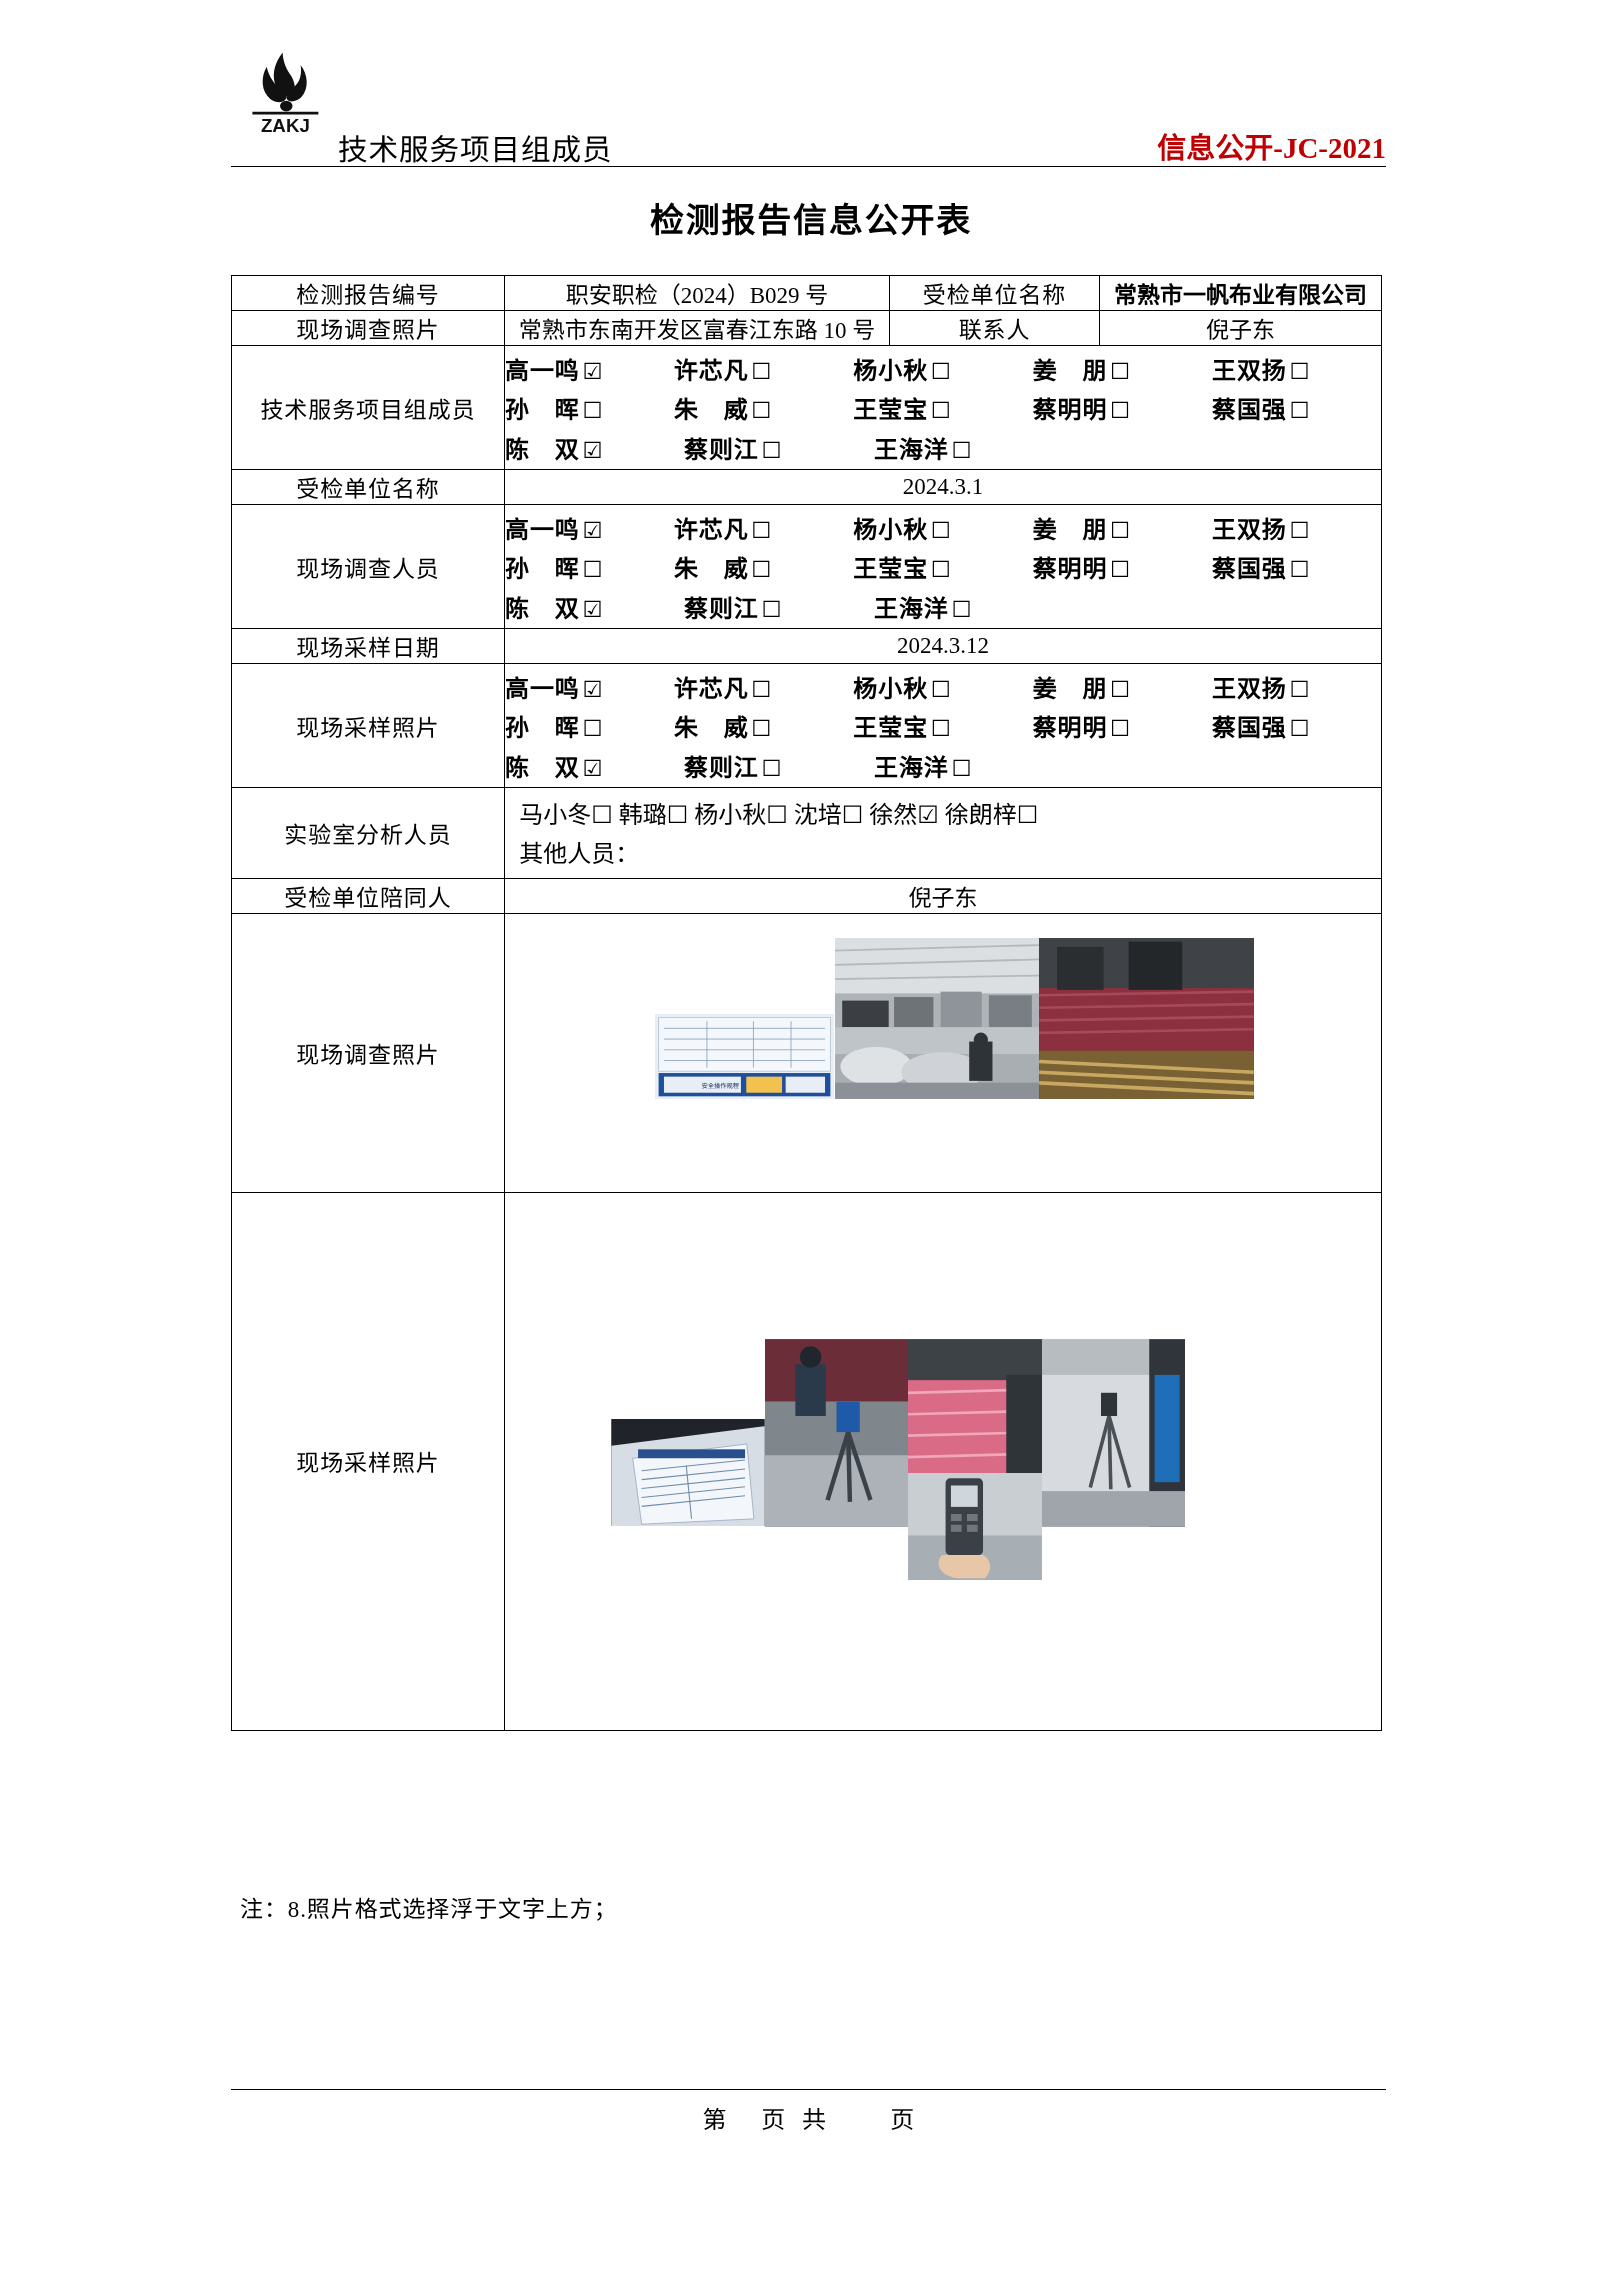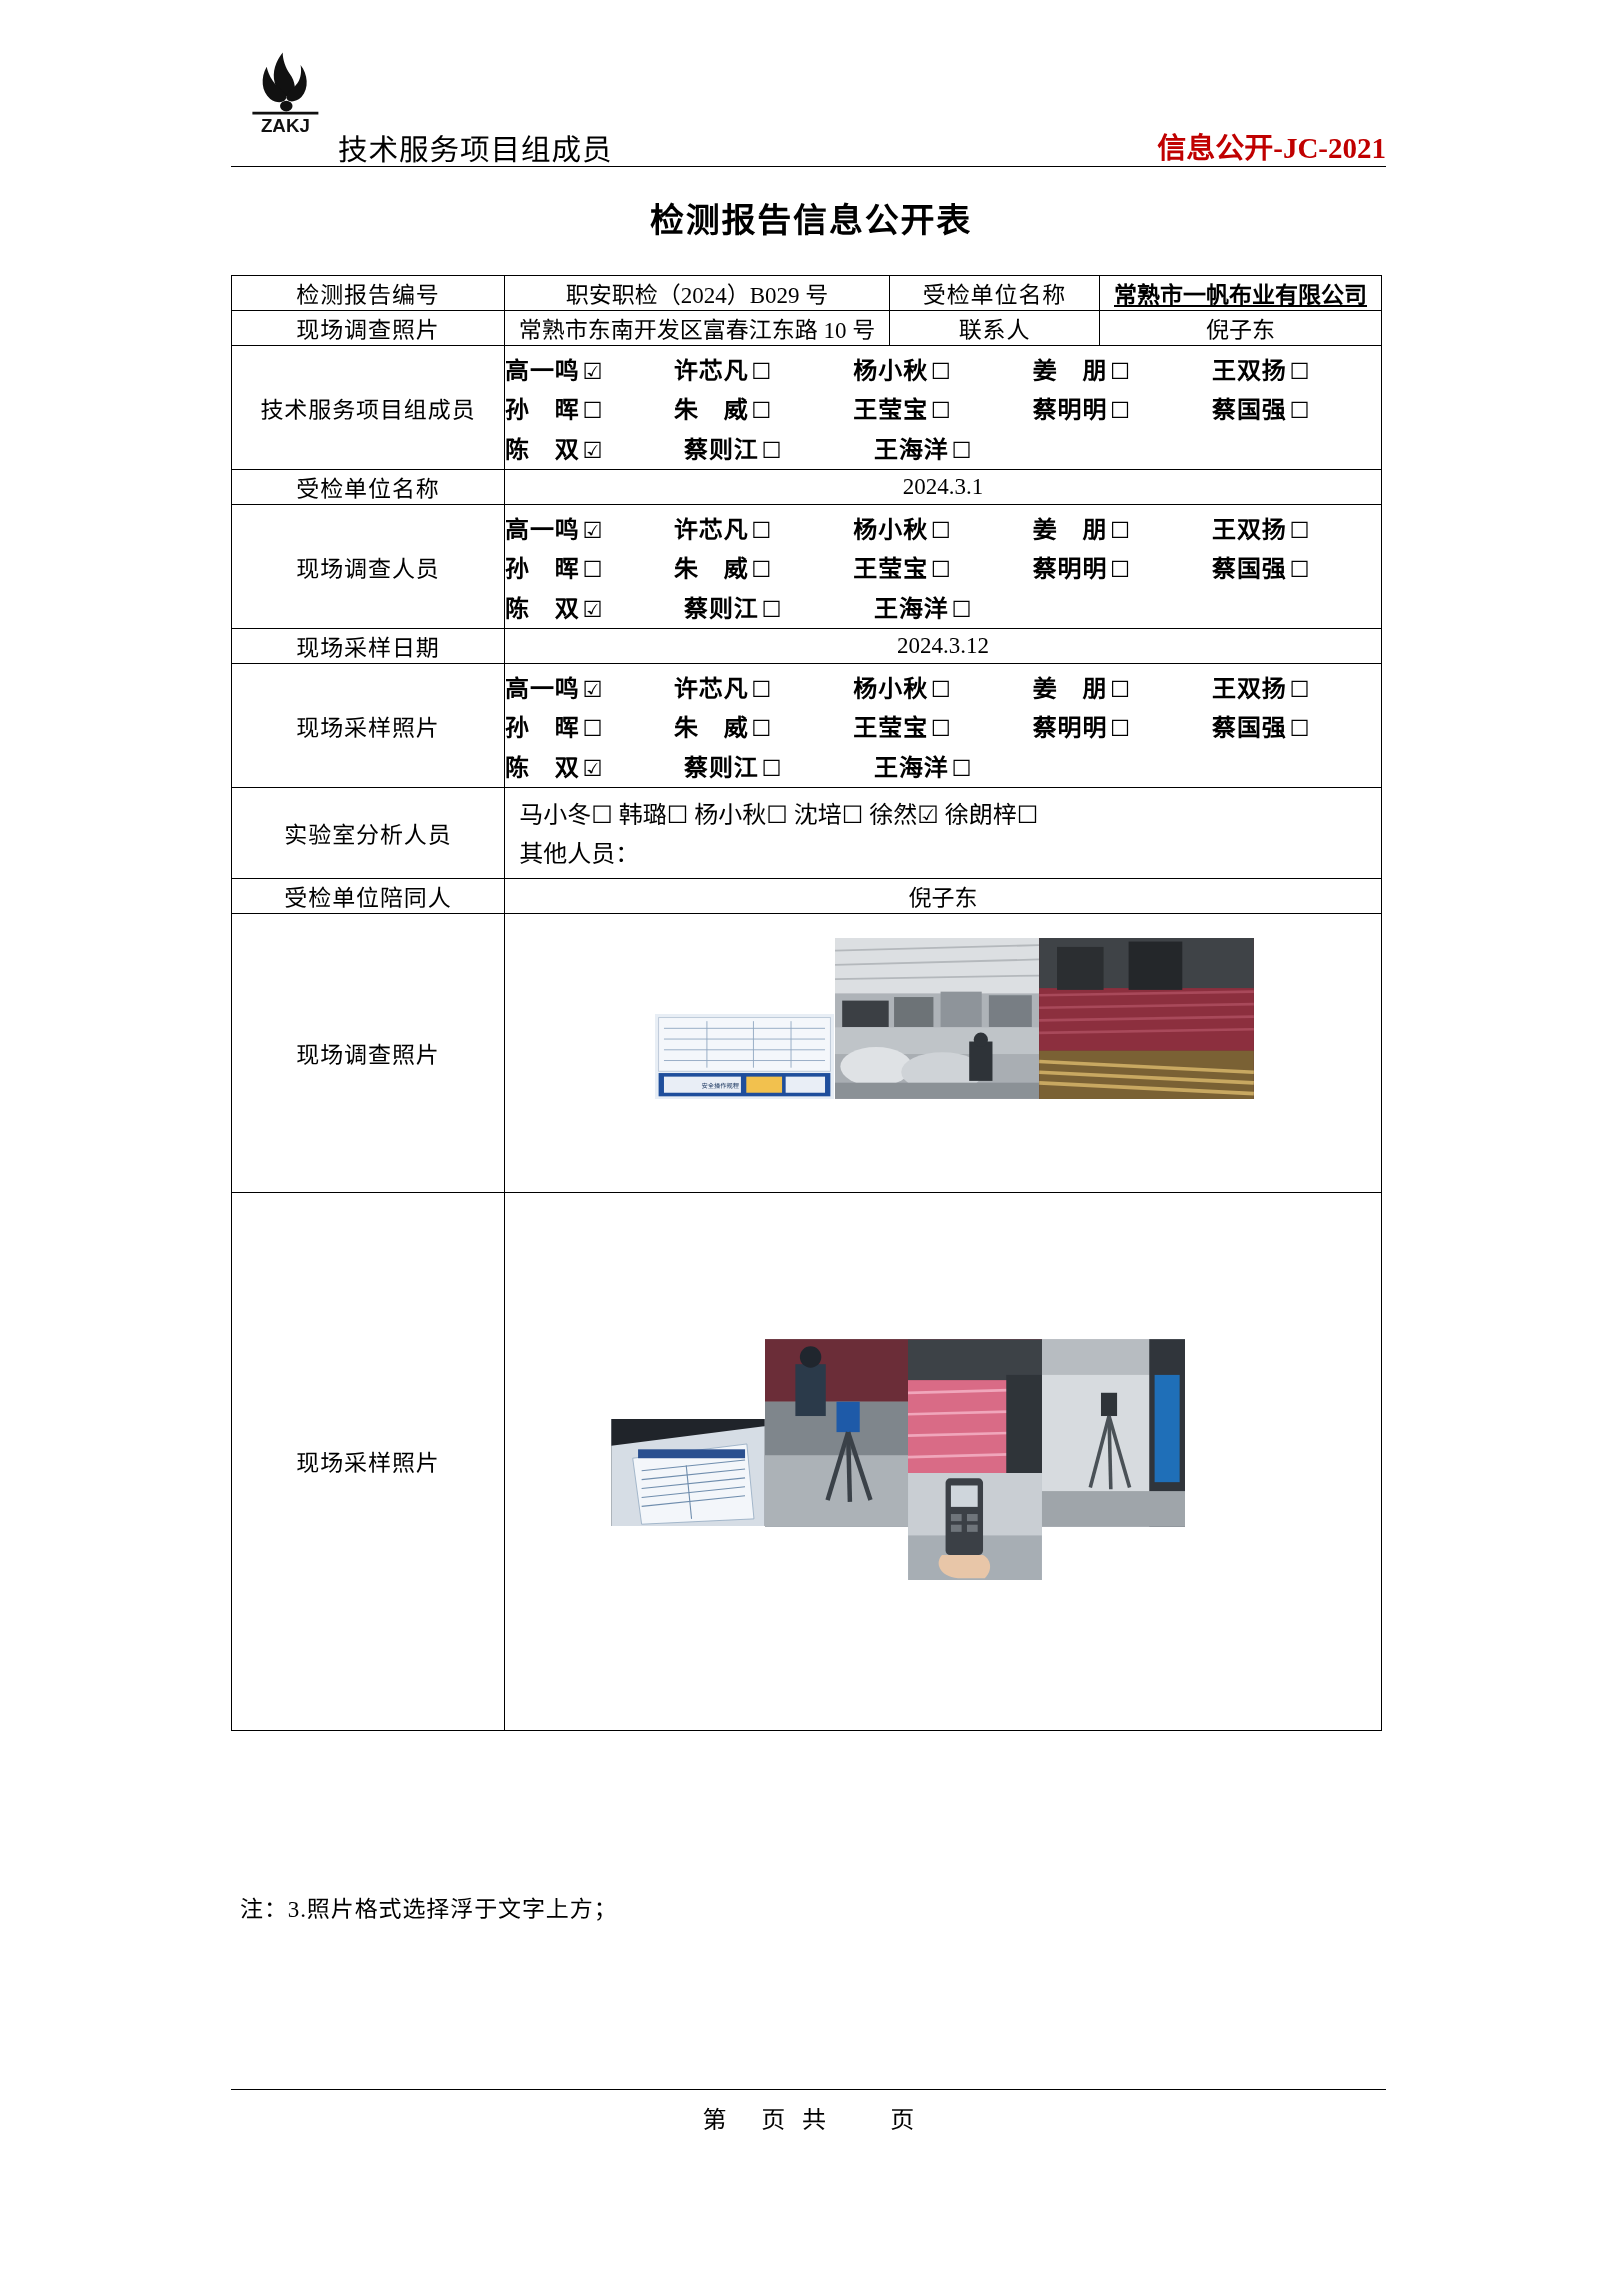--- a/index.html
+++ b/index.html
@@ -96,21 +96,21 @@
     text-align: center;
     font-size: 24px;
     letter-spacing: 0.9px;
     padding: 9px 3.6px;
   }
   .val-c {
     text-align: center;
     padding: 9px 7.2px;
     font-size: 24px;
   }
-  .bold { font-weight: bold; text-decoration: underline; }
+  .bold { font-weight: bold; }
 
   
   .people {
     padding: 9px 5.4px 9px 14.3px;
   }
   .people .prow {
     display: flex;
     align-items: center;
     margin: 4.5px 0;
     font-size: 24px;
@@ -497,19 +497,19 @@
                 </g>
               </svg>
             </div>
 
           </div>
         </td>
       </tr>
     </tbody>
   </table>
 
-  <div class="note" style="top:1890px">注：3.照片格式选择浮于文字上方；</div>
+  <div class="note" style="top:1890px">注：8.照片格式选择浮于文字上方；</div>
 
   <div class="footer-rule"></div>
   <div class="footer-text">第　页 共　　页</div>
 
 </div>
 
 
 </body></html>

